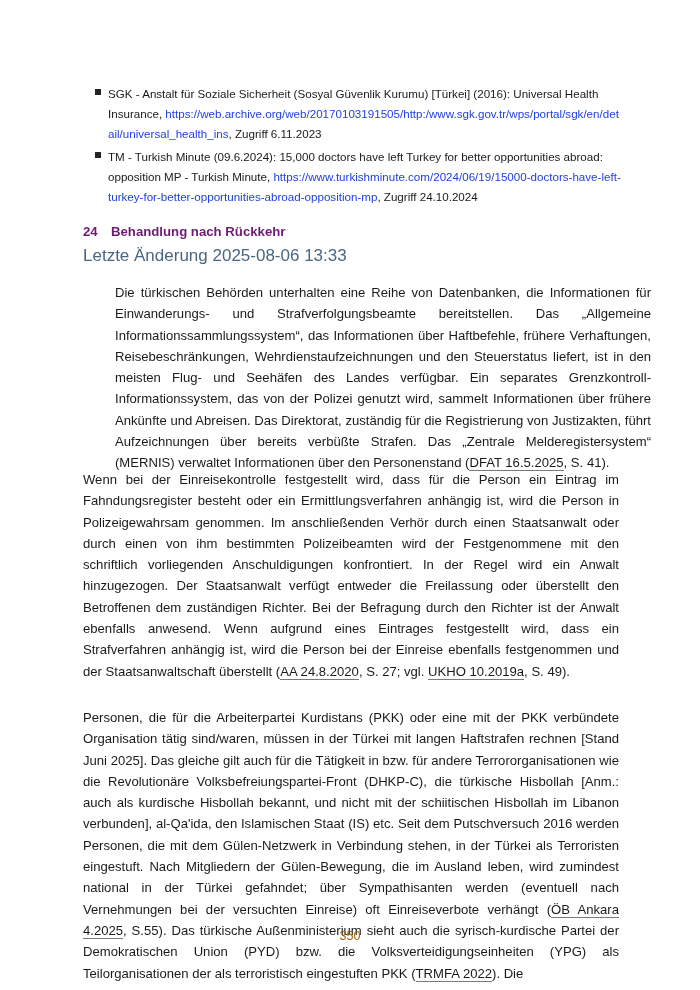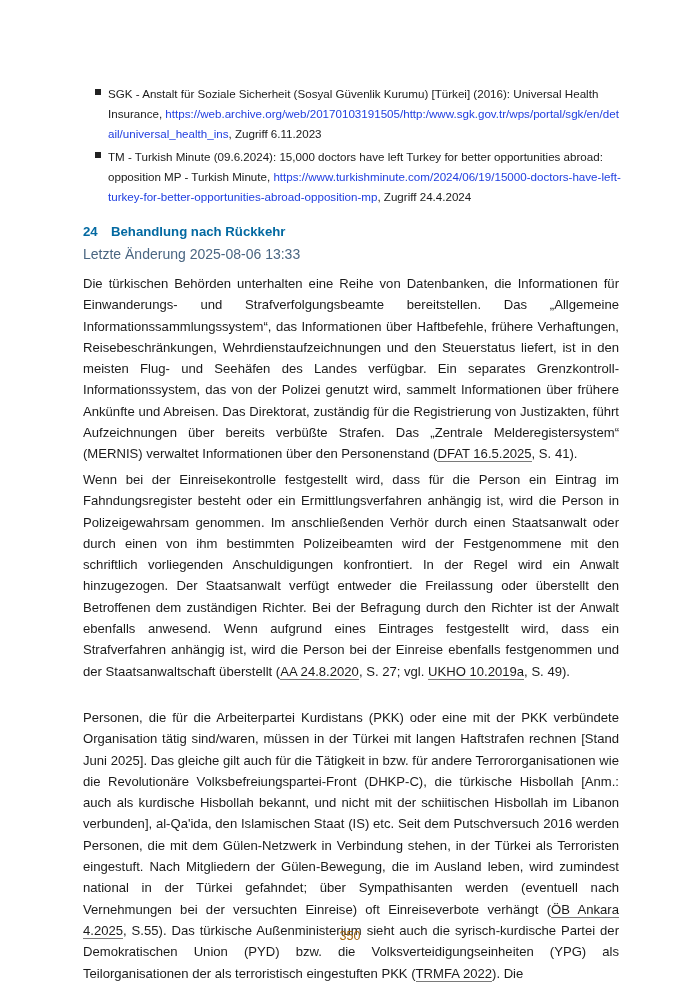--- a/index.html
+++ b/index.html
@@ -50,45 +50,45 @@
       color: #1f3ee0;
       text-decoration: none;
       word-break: break-all;
     }
     .section-heading {
       position: absolute;
       left: 83px;
       top: 224px;
       font-size: 13.2px;
       font-weight: bold;
-      color: #0369a1;
+      color: #701a75;
       margin: 0;
     }
     .section-heading .num {
       display: inline-block;
       width: 28px;
     }
     .last-change {
       position: absolute;
       left: 83px;
       top: 246px;
-      font-size: 14px;
+      font-size: 17px;
       color: #4a6682;
     }
     .body-text {
       position: absolute;
       left: 83px;
       width: 536px;
       font-size: 13.1px;
       line-height: 21.3px;
       text-align: justify;
       hyphens: manual;
       margin: 0;
     }
-    .p1 { top: 273px; }
+    .p1 { top: 282px; margin-left: 32px; }
     .p2 { top: 469px; }
     .p3 { top: 663px; margin-top: 44px; }
     .ref {
       color: #1a1a1a;
       text-decoration: none;
       border-bottom: 1.5px solid #7a7a7a;
       padding-bottom: 0px;
     }
     .page-number {
       position: absolute;
@@ -105,21 +105,21 @@
 
 <div class="page">
 
   <ul class="sources">
     <li>
       <span class="bullet"></span>
       <span>SGK - Anstalt für Soziale Sicherheit (Sosyal Güvenlik Kurumu) [Türkei] (2016): Universal Health Insurance, </span><a href="#">https://web.archive.org/web/20170103191505/http:/www.sgk.gov.tr/wps/portal/sgk/en/detail/universal_health_ins</a><span>, Zugriff 6.11.2023</span>
     </li>
     <li>
       <span class="bullet"></span>
-      <span>TM - Turkish Minute (09.6.2024): 15,000 doctors have left Turkey for better opportunities abroad: opposition MP - Turkish Minute, </span><a href="#">https://www.turkishminute.com/2024/06/19/15000-doctors-have-left-turkey-for-better-opportunities-abroad-opposition-mp</a><span>, Zugriff 24.4.2024</span>
+      <span>TM - Turkish Minute (09.6.2024): 15,000 doctors have left Turkey for better opportunities abroad: opposition MP - Turkish Minute, </span><a href="#">https://www.turkishminute.com/2024/06/19/15000-doctors-have-left-turkey-for-better-opportunities-abroad-opposition-mp</a><span>, Zugriff 24.10.2024</span>
     </li>
   </ul>
 
   <h2 class="section-heading">
     <span class="num">24</span><span>Behandlung nach Rückkehr</span>
   </h2>
   <div class="last-change">Letzte Änderung 2025-08-06 13:33</div>
 
   <p class="body-text p1">
     <span>Die türkischen Behörden unterhalten eine Reihe von Datenbanken, die Informationen für Ein­wanderungs- und Strafverfolgungsbeamte bereitstellen. Das „Allgemeine Informationssamm­lungssystem“, das Informationen über Haftbefehle, frühere Verhaftungen, Reisebeschränkun­gen, Wehrdienstaufzeichnungen und den Steuerstatus liefert, ist in den meisten Flug- und See­häfen des Landes verfügbar. Ein separates Grenzkontroll-Informationssystem, das von der Polizei genutzt wird, sammelt Informationen über frühere Ankünfte und Abreisen. Das Direktorat, zuständig für die Registrierung von Justizakten, führt Aufzeichnungen über bereits verbüßte Strafen. Das „Zentrale Melderegistersystem“ (MERNIS) verwaltet Informationen über den Per­sonenstand (</span><a class="ref" href="#">DFAT 16.5.2025</a><span>, S. 41).</span>

